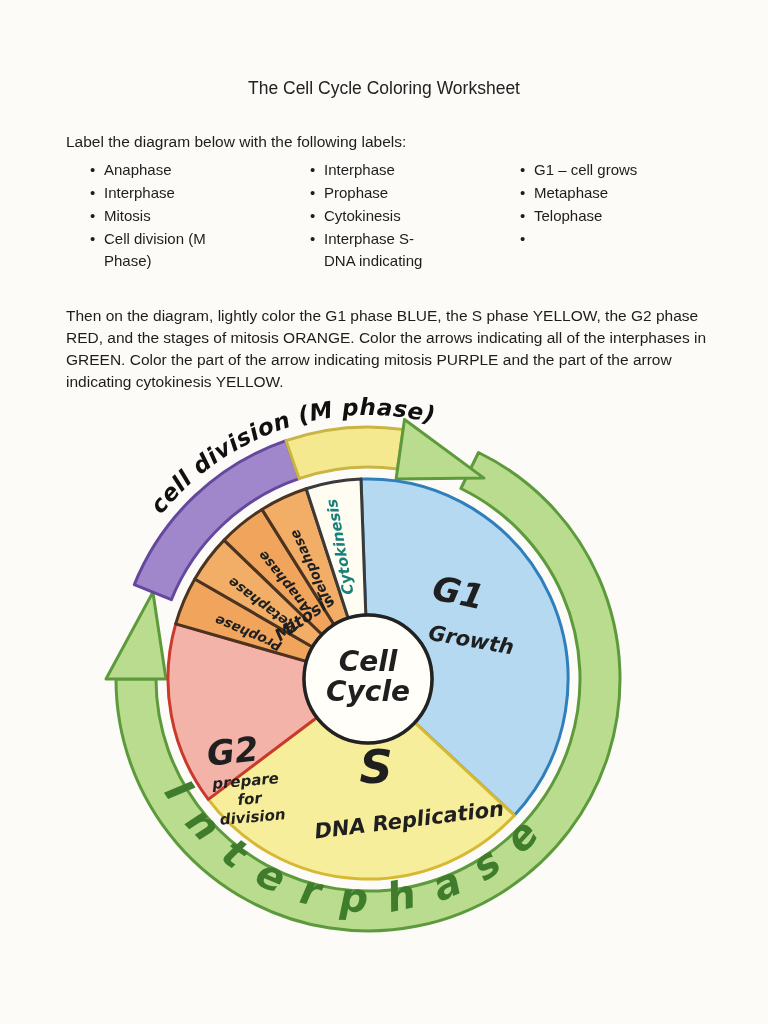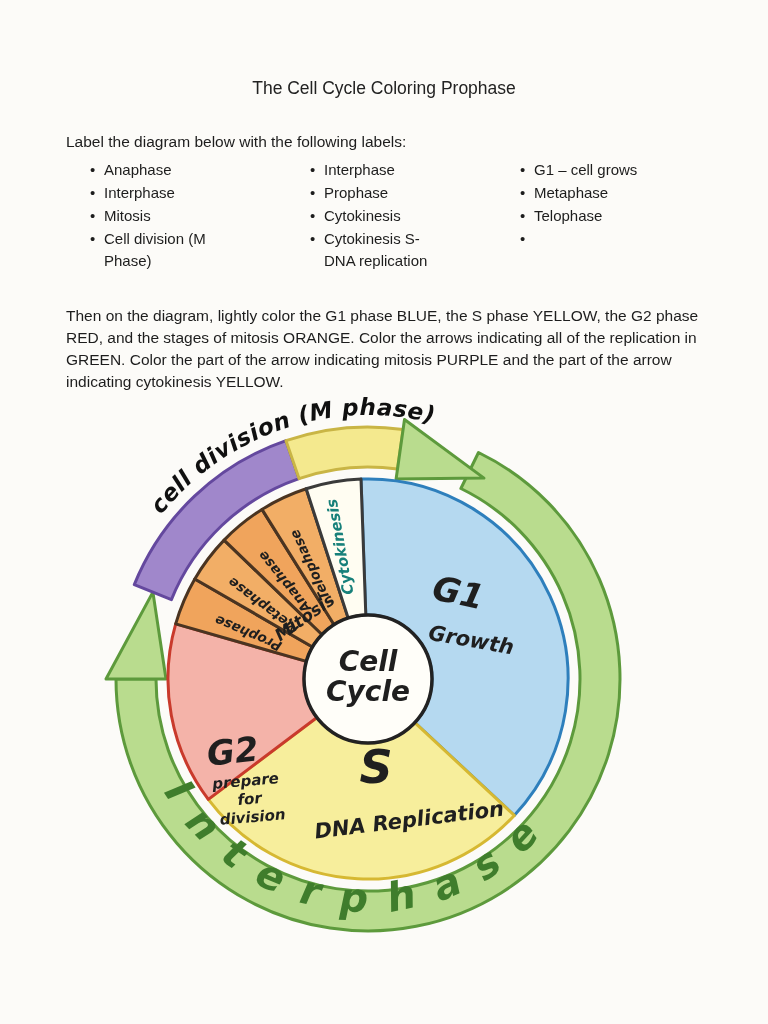--- a/index.html
+++ b/index.html
@@ -84,21 +84,21 @@
     font-style:italic;font-weight:bold;
     font-size:23px;letter-spacing:0.5px;
     fill:#101010;
   }
 </style>
 </head>
 <body>
 
 <div class="page">
 
-  <div class="title">The Cell Cycle Coloring Prophase</div>
+  <div class="title">The Cell Cycle Coloring Worksheet</div>
 
   <div class="labels-heading">Label the diagram below with the following labels:</div>
 
   <div class="lists">
     <ul class="col col-1">
       <li>
           <span class="bullet">•</span>
           <span class="txt">Anaphase</span>
         </li>
       <li>
@@ -122,21 +122,21 @@
       <li>
           <span class="bullet">•</span>
           <span class="txt">Prophase</span>
         </li>
       <li>
           <span class="bullet">•</span>
           <span class="txt">Cytokinesis</span>
         </li>
       <li>
           <span class="bullet">•</span>
-          <span class="txt">Cytokinesis S- DNA replication</span>
+          <span class="txt">Interphase S- DNA indicating</span>
         </li>
     </ul>
     <ul class="col col-3">
       <li>
           <span class="bullet">•</span>
           <span class="txt">G1 – cell grows</span>
         </li>
       <li>
           <span class="bullet">•</span>
           <span class="txt">Metaphase</span>
@@ -144,21 +144,21 @@
       <li>
           <span class="bullet">•</span>
           <span class="txt">Telophase</span>
         </li>
       <li>
           <span class="bullet">•</span>
         </li>
     </ul>
   </div>
 
-  <div class="paragraph">Then on the diagram, lightly color the G1 phase BLUE, the S phase YELLOW, the G2 phase RED, and the stages of mitosis ORANGE. Color the arrows indicating all of the replication in GREEN. Color the part of the arrow indicating mitosis PURPLE and the part of the arrow indicating cytokinesis YELLOW.</div>
+  <div class="paragraph">Then on the diagram, lightly color the G1 phase BLUE, the S phase YELLOW, the G2 phase RED, and the stages of mitosis ORANGE. Color the arrows indicating all of the interphases in GREEN. Color the part of the arrow indicating mitosis PURPLE and the part of the arrow indicating cytokinesis YELLOW.</div>
 
   <div class="diagram-wrap">
     <svg id="cycle-svg" width="620" height="600" viewBox="0 0 620 600" xmlns="http://www.w3.org/2000/svg" xmlns:xlink="http://www.w3.org/1999/xlink">
       <defs>
         <path id="interphase-path" d="M 97.2 394.8 A 233 233 0 0 0 522.8 394.8"></path>
         <path id="mphase-path" d="M 102.0 137.5 A 264 264 0 0 1 442.0 71.4"></path>
       </defs>
 
       <g id="ring-group">
           <path d="M 420.5 73.5 A 252 252 0 1 1 58.0 300.0 L 98.0 300.0 A 212 212 0 1 0 402.9 109.5 Z" fill="#b9dc8e" stroke="#5d9a3c" stroke-width="3" stroke-linejoin="round"></path>

